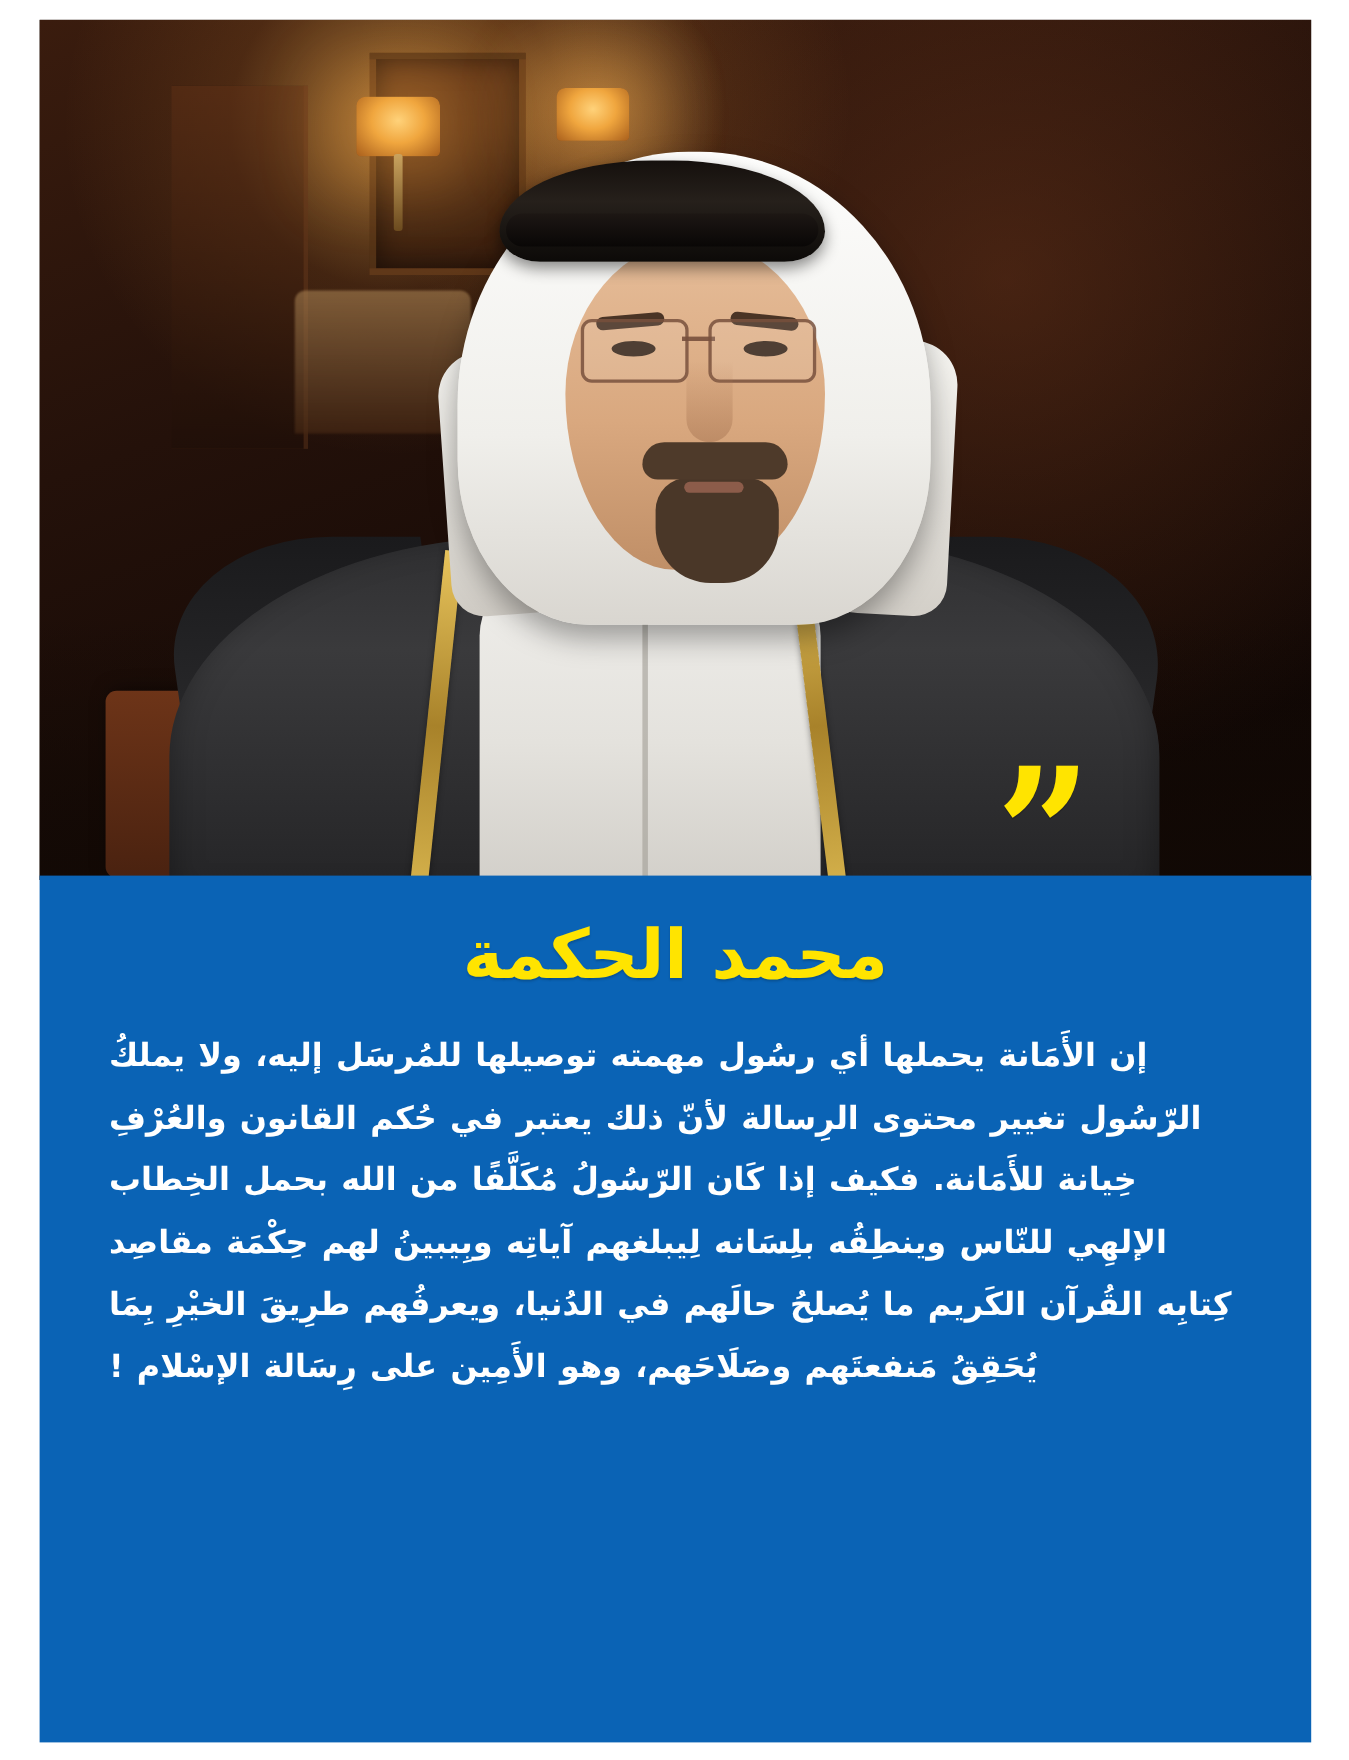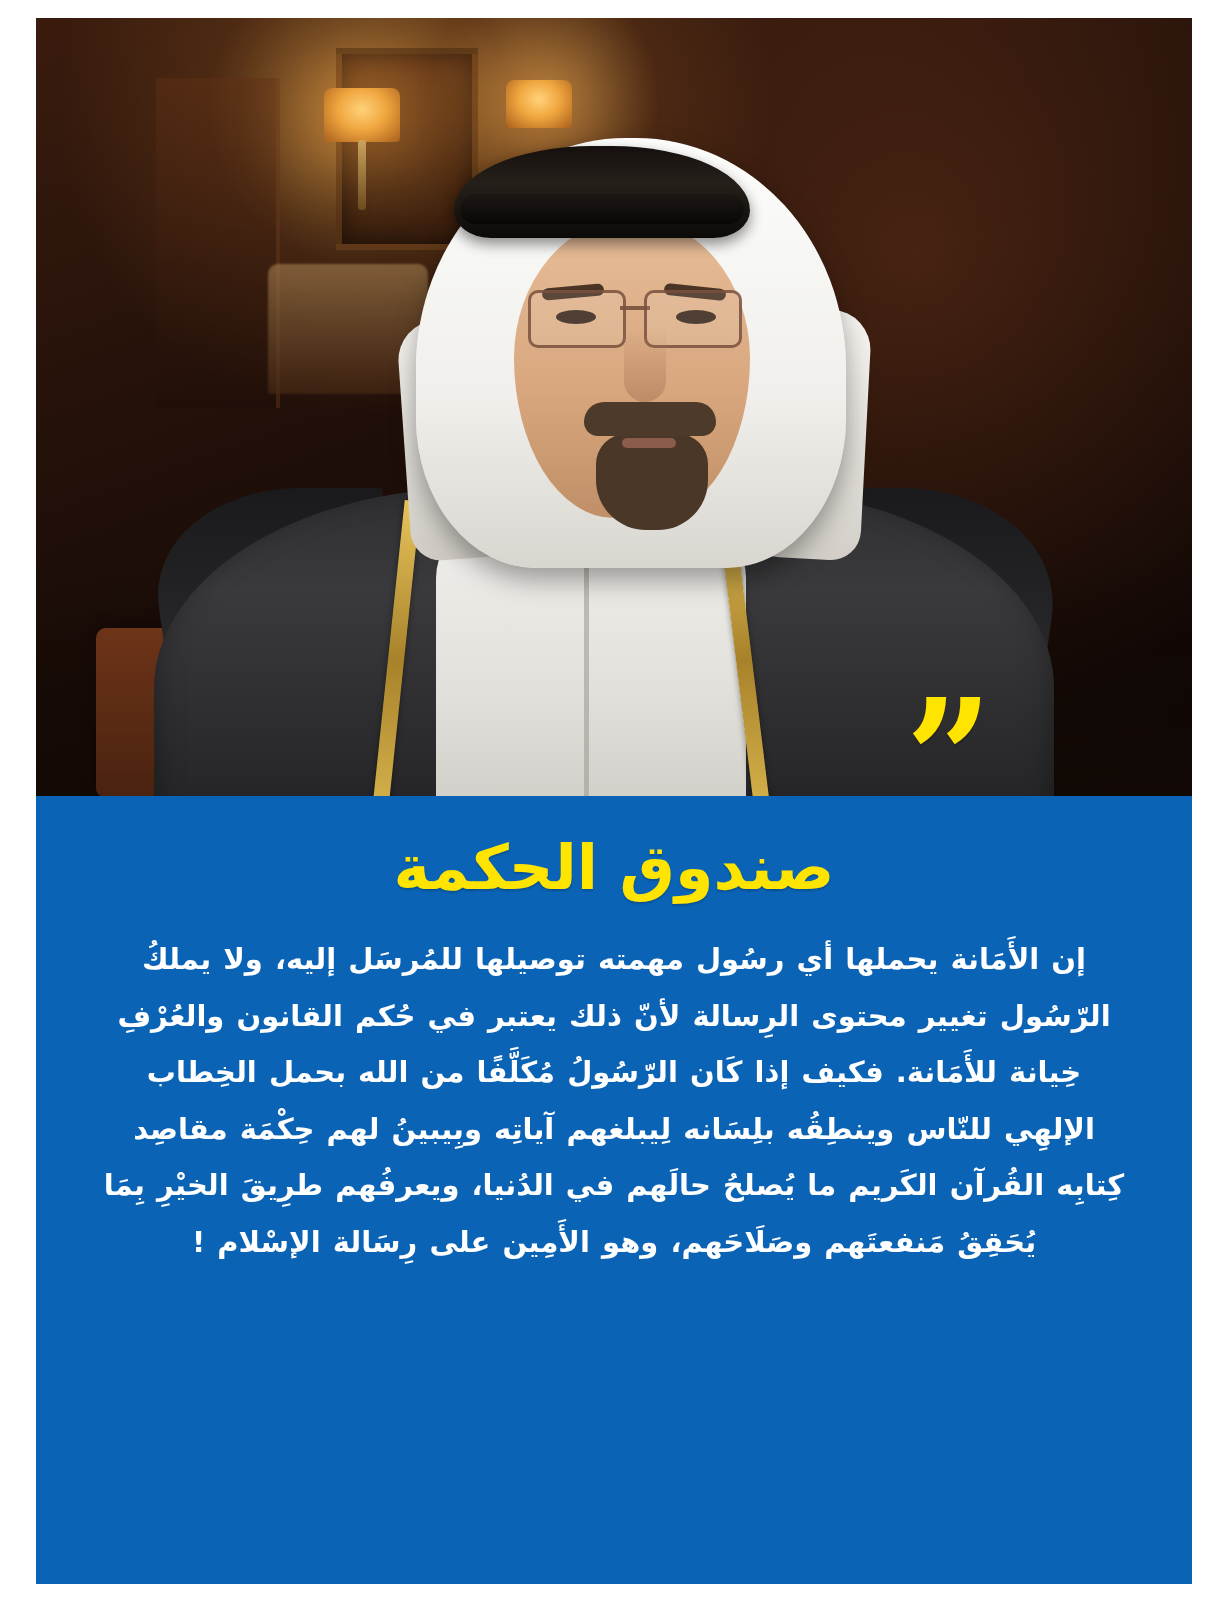--- a/index.html
+++ b/index.html
@@ -359,21 +359,21 @@
   }
 
   .panel-body {
     color: #ffffff;
     font-family: "DejaVu Sans", sans-serif;
     font-weight: 700;
     font-size: 29px;
     line-height: 1.95;
     margin: 0 auto;
     max-width: 1030px;
-    text-align: center;
+    text-align: left;
     word-spacing: 2px;
   }
 
   .panel-author {
     color: #ffe400;
     font-family: "DejaVu Sans", sans-serif;
     font-weight: 700;
     font-size: 27px;
     margin-top: 60px;
     letter-spacing: 0;
@@ -423,19 +423,19 @@
       <div class="moustache"></div>
       <div class="lip"></div>
       <div class="agal"></div>
       <div class="agal-band2"></div>
     </div>
 
     <div class="quote-mark">”</div>
   </div>
 
   <div class="blue-panel">
-    <div class="panel-title">صندوق الحكمة</div>
+    <div class="panel-title">محمد الحكمة</div>
 
     <div class="panel-body">إن الأَمَانة يحملها أي رسُول مهمته توصيلها للمُرسَل إليه، ولا يملكُ الرّسُول تغيير محتوى الرِسالة لأنّ ذلك يعتبر في حُكم القانون والعُرْفِ خِيانة للأَمَانة. فكيف إذا كَان الرّسُولُ مُكَلَّفًا من الله بحمل الخِطاب الإلهِي للنّاس وينطِقُه بلِسَانه لِيبلغهم آياتِه وبِيبينُ لهم حِكْمَة مقاصِد كِتابِه القُرآن الكَريم ما يُصلحُ حالَهم في الدُنيا، ويعرفُهم طرِيقَ الخيْرِ بِمَا يُحَقِقُ مَنفعتَهم وصَلَاحَهم، وهو الأَمِين على رِسَالة الإسْلام !</div>
 
   </div>
 
 </div>
 
 </body></html>

